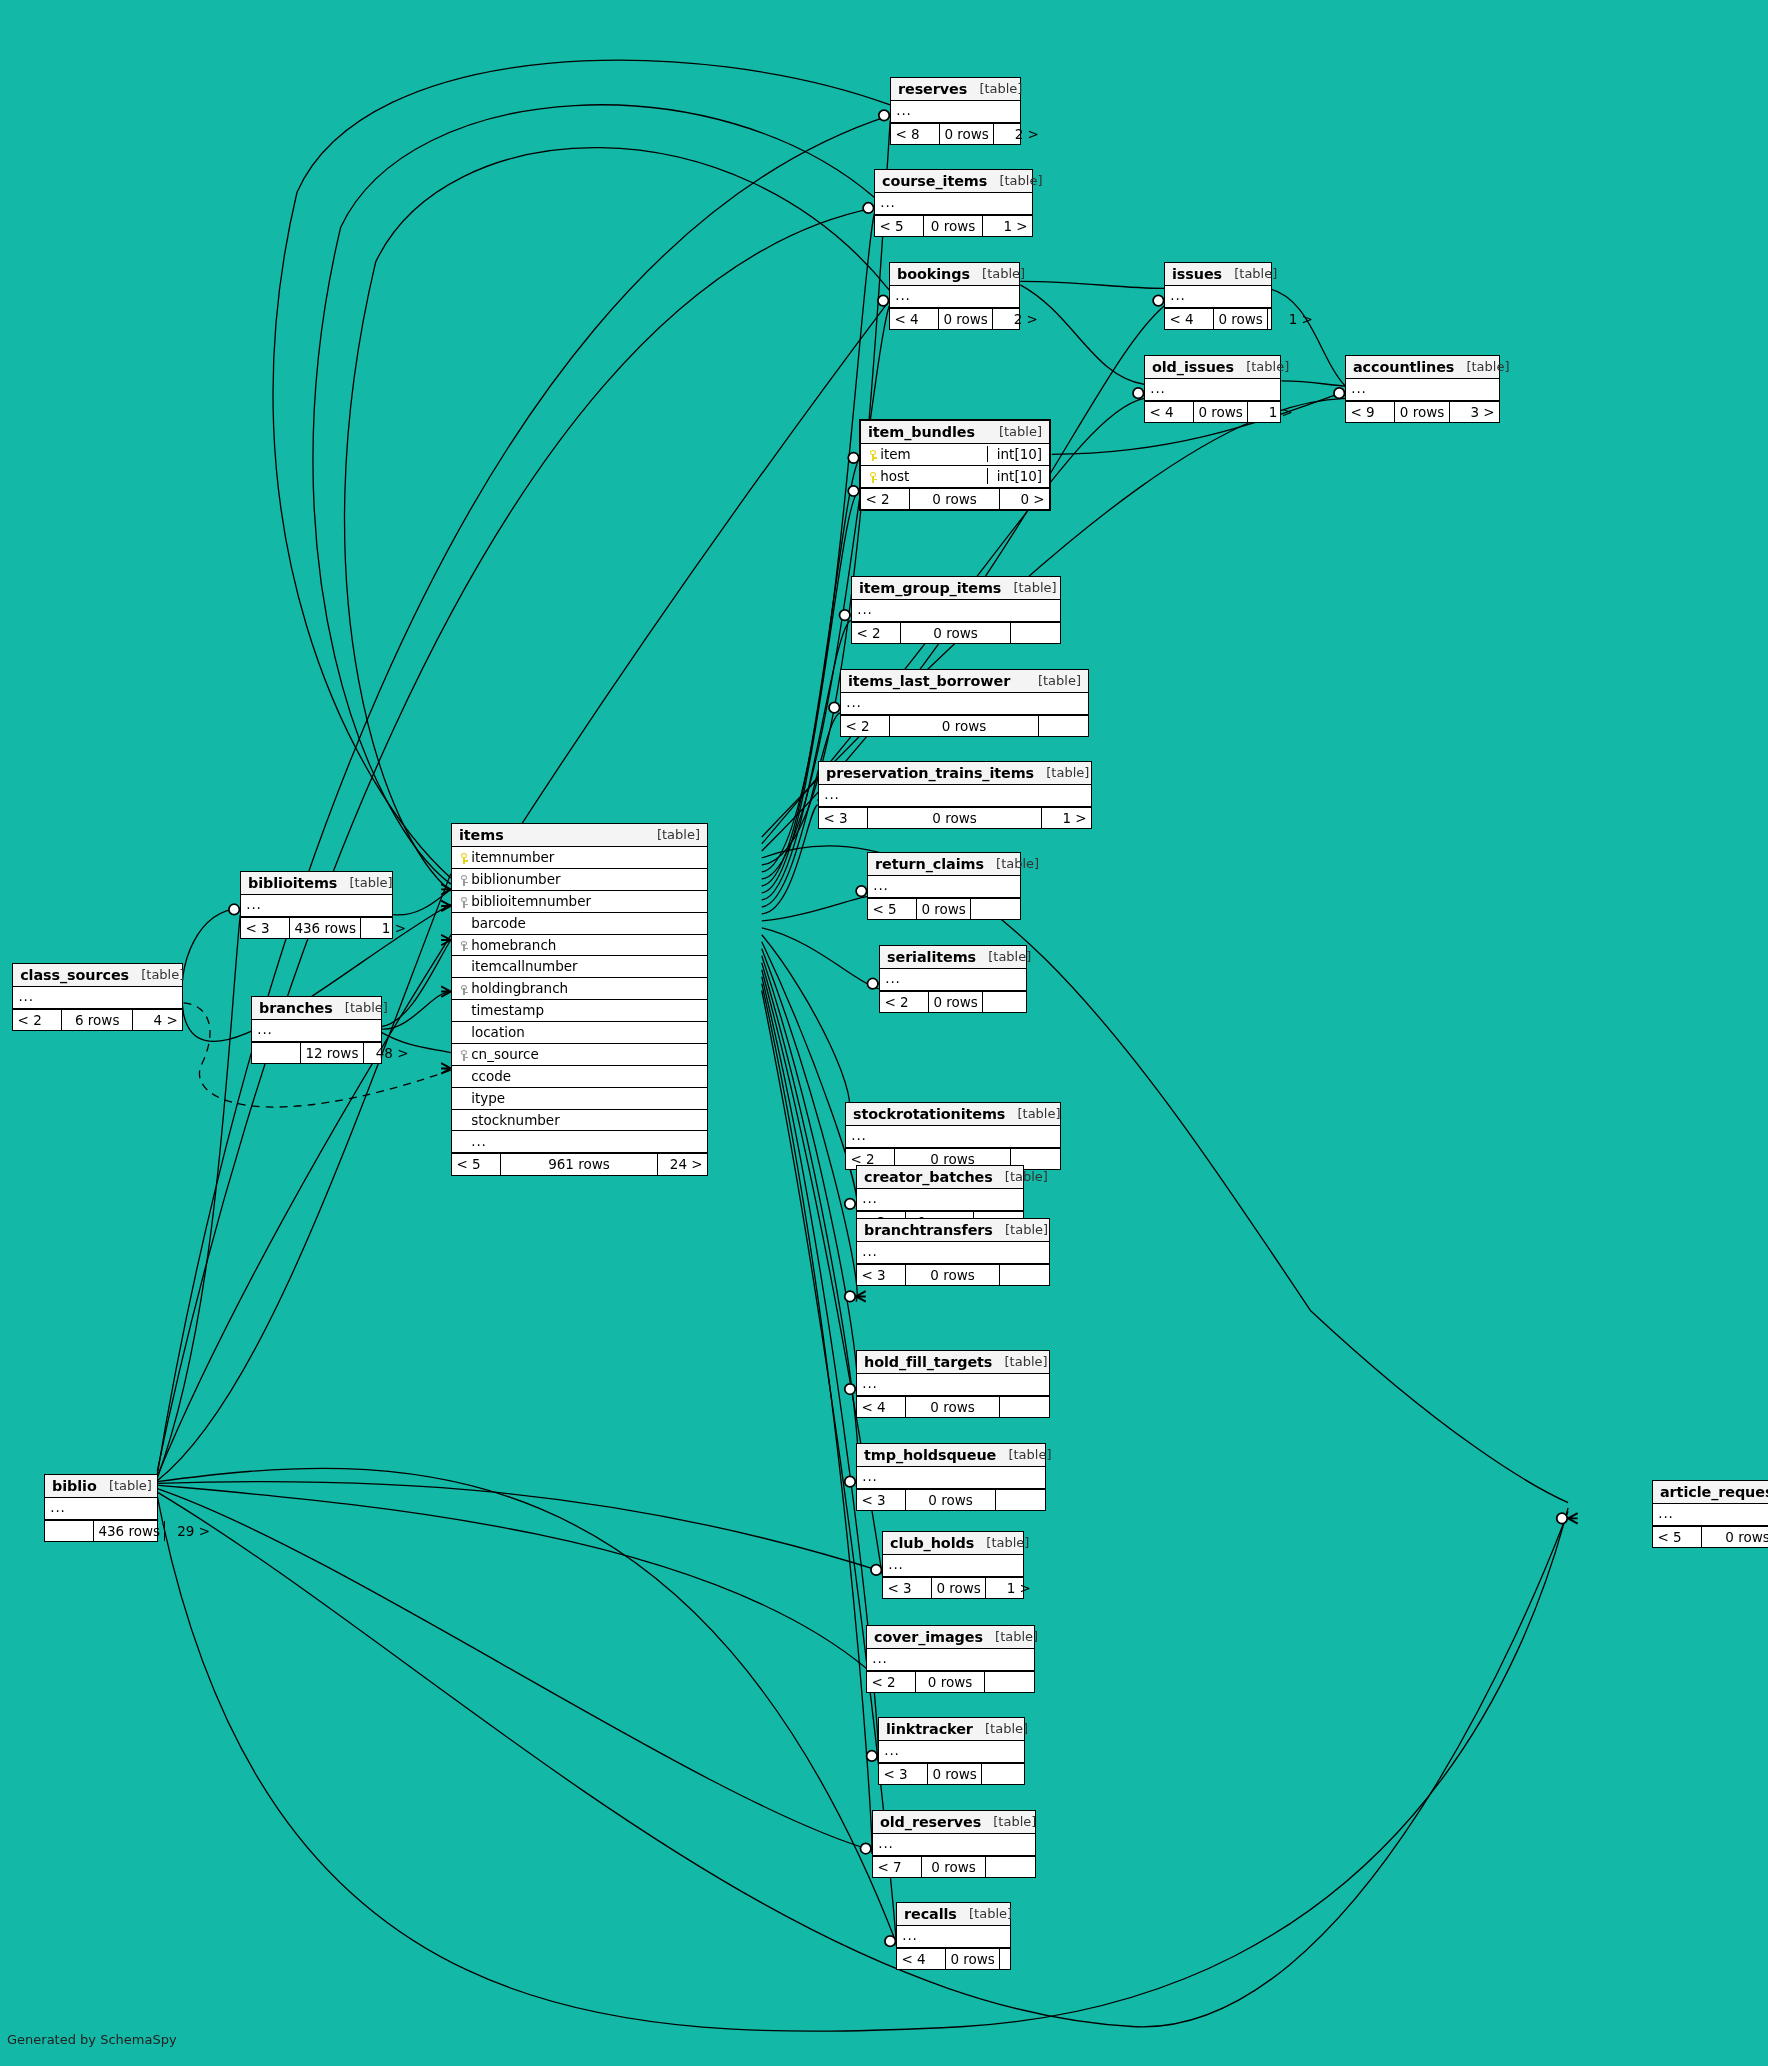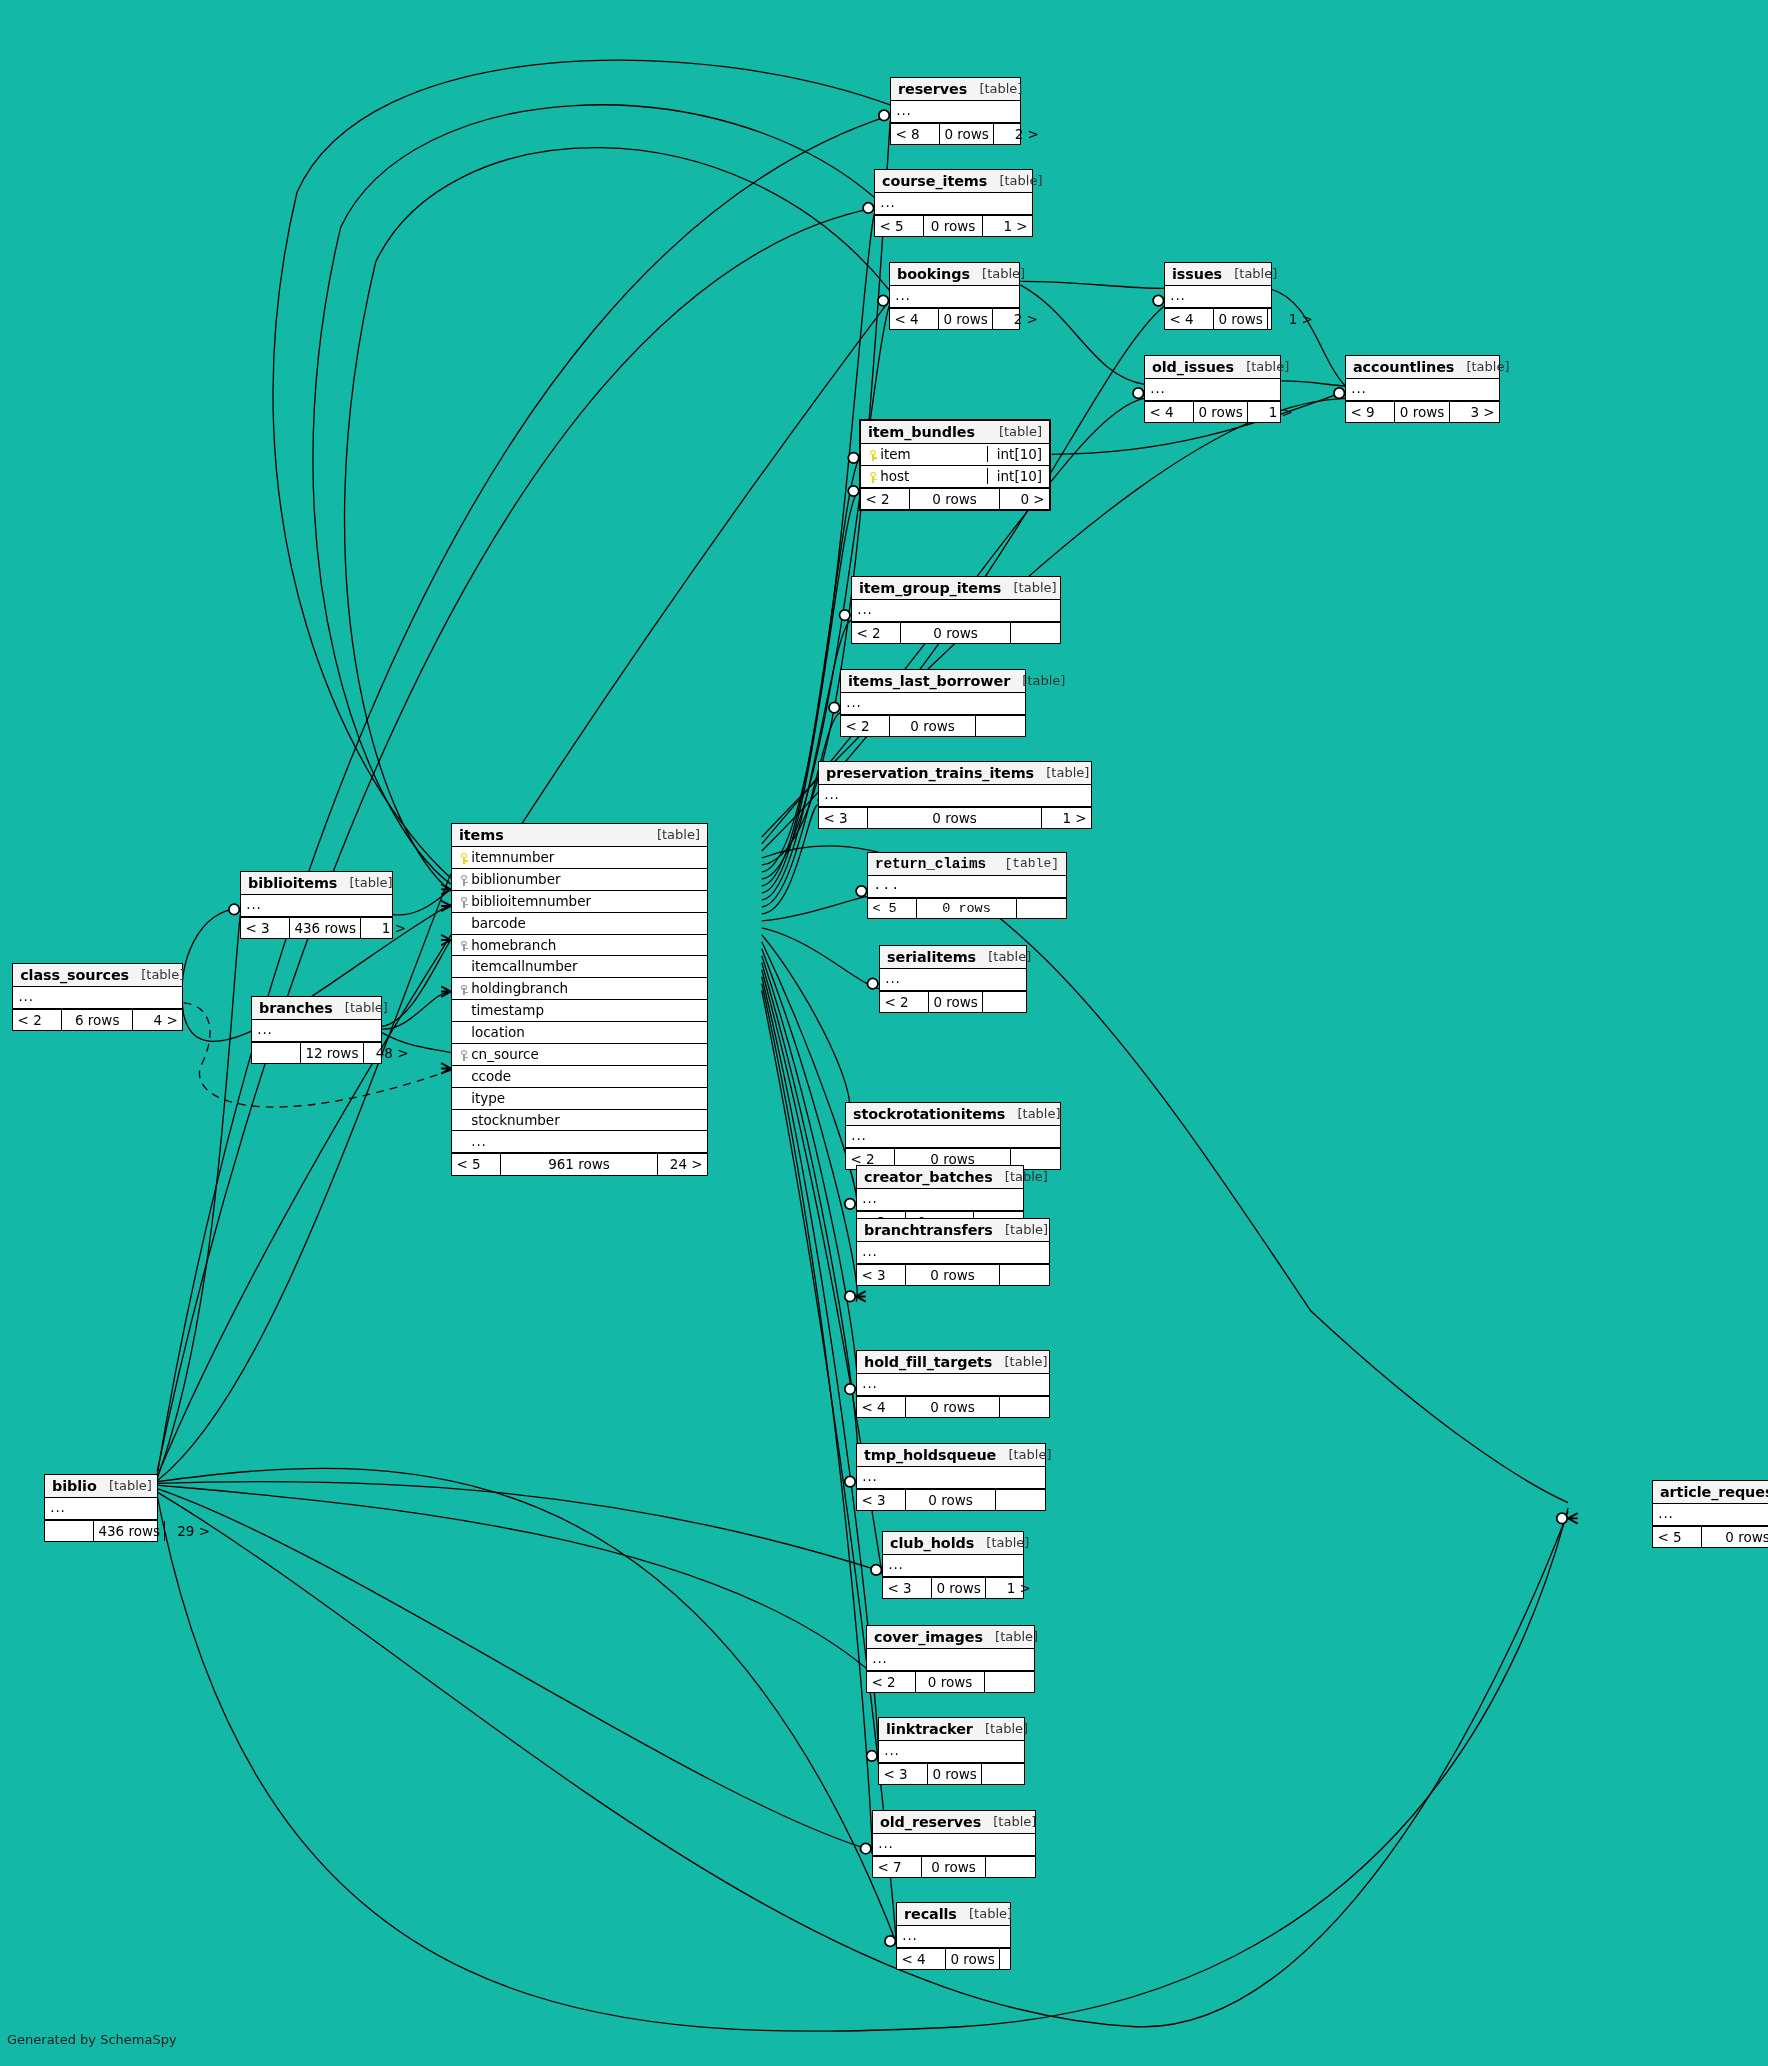--- a/index.html
+++ b/index.html
@@ -300,21 +300,21 @@
           <div class="col">
             <span class="cname ellip">...</span>
           </div>
         </div>
         <div class="foot">
           <div class="f1" style="min-width: 49px;">&lt; 2</div>
           <div class="f2">0 rows</div>
           <div class="f3" style="min-width: 49px;"></div>
         </div>
       </div>
-      <div class="tbl" style="left: 840px; top: 669px; width: 186px;">
+      <div class="tbl" style="left: 840px; top: 669px; width: 249px;">
         <div class="thead">
           <span class="tname">items_last_borrower</span>
           <span class="ttype">[table]</span>
         </div>
         <div class="cols">
           <div class="col">
             <span class="cname ellip">...</span>
           </div>
         </div>
         <div class="foot">
@@ -401,21 +401,21 @@
             <span class="keyslot"></span>
             <span class="cname ellip">...</span>
           </div>
         </div>
         <div class="foot">
           <div class="f1" style="min-width: 49px;">&lt; 5</div>
           <div class="f2">961 rows</div>
           <div class="f3" style="min-width: 49px;">24 &gt;</div>
         </div>
       </div>
-      <div class="tbl" style="left: 867px; top: 852px; width: 200px; font-family: Liberation Mono, monospace;">
+      <div class="tbl" style="left: 867px; top: 852px; width: 154px;">
         <div class="thead">
           <span class="tname">return_claims</span>
           <span class="ttype">[table]</span>
         </div>
         <div class="cols">
           <div class="col">
             <span class="cname ellip">...</span>
           </div>
         </div>
         <div class="foot">

